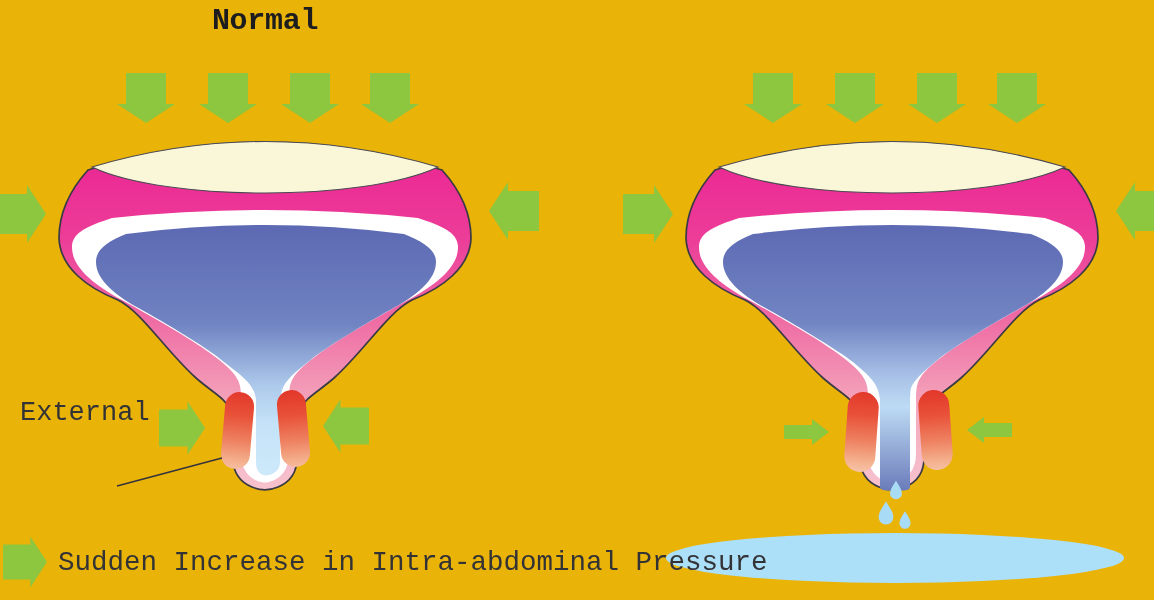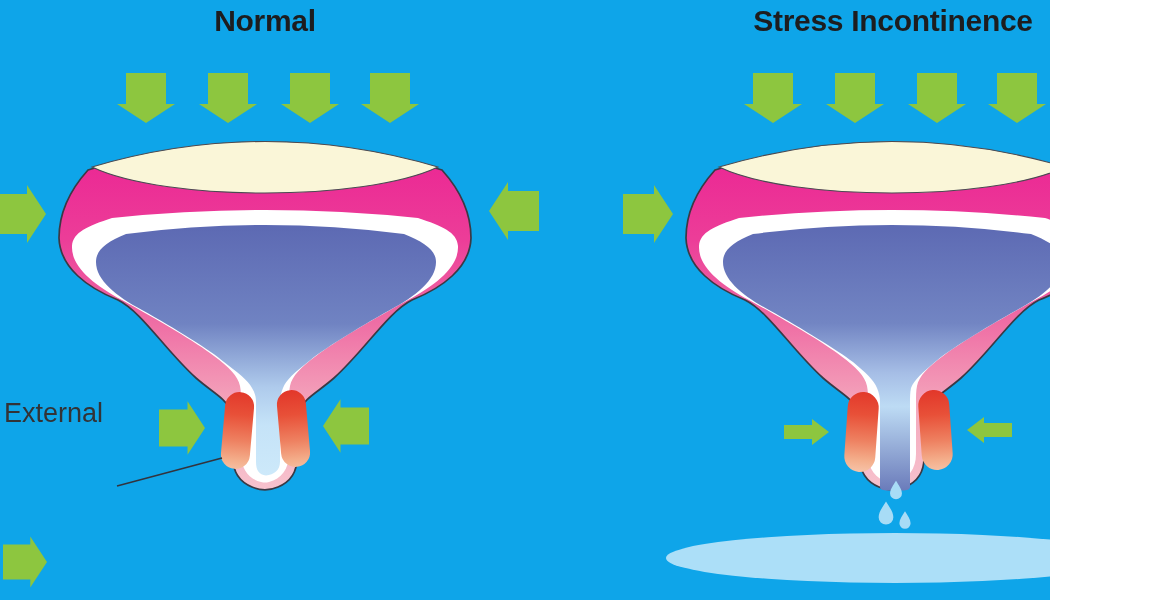--- a/index.html
+++ b/index.html
@@ -1,34 +1,34 @@
 <!DOCTYPE html>
 <html style="--arrow-green: #8DC63F; --wall-magenta: #EB1D92; --wall-pink-light: #F7C3CE; --dome-cream: #FAF6D8; --lining-white: #FFFFFF; --cavity-blue: #5A66B1; --cavity-blue-light: #C9E6F9; --sphincter-red: #E2372A; --sphincter-peach: #F6C3A8; --urine-blue: #A8DCF6; --puddle-blue: #ACDFF8; --outline-dark: #3A3A45; --title-text: #1D1D1F; --label-text: #333336;"><head>
 <meta charset="utf-8">
 <style>
   html,body{margin:0;padding:0;background:#fff;}
   .stage{
     position:relative;
-    width:1050px;height:600px;
-    background:#0ea5e9;
+    width:1154px;height:600px;
+    background:#eab308;
     overflow:hidden;
-    font-family:Liberation Sans, sans-serif;
+    font-family:Liberation Mono, monospace;
   }
   .stage svg{position:absolute;left:0;top:0;}
   .panel-title{
     position:absolute;top:4px;
     font-size:30px;font-weight:700;
     color:var(--title-text,#1d1d1f);
     text-align:center;
     letter-spacing:-0.3px;
   }
   #title-normal{left:105px;width:320px;}
   #title-stress{left:703px;width:380px;}
   .anno-label{
-    position:absolute;left:4px;top:396px;
+    position:absolute;left:20px;top:396px;
     font-size:27px;font-weight:300;
     line-height:35px;
     color:var(--label-text,#333336);
   }
   .legend{
     position:absolute;left:58px;top:547px;
     font-size:27.5px;font-weight:300;
     color:var(--label-text,#333336);
     white-space:nowrap;
   }
@@ -199,20 +199,20 @@
         <use href="#drop" class="urine" transform="translate(278,520) scale(0.8)"></use>
         <ellipse class="puddle" cx="268" cy="558" rx="229" ry="25"></ellipse>
       </g>
     </g>
 
     <use href="#arrowBig" class="arrow" transform="translate(47,562) rotate(-90) scale(0.88)"></use>
   </svg>
 
   <div class="panel-title" id="title-normal">Normal</div>
 
-  <div class="panel-title" id="title-stress">Stress Incontinence</div>
 
   <div class="anno-label">
     <div>External</div>
   </div>
 
+  <div class="legend">Sudden Increase in Intra-abdominal Pressure</div>
 
 </div>
 
 </body></html>

